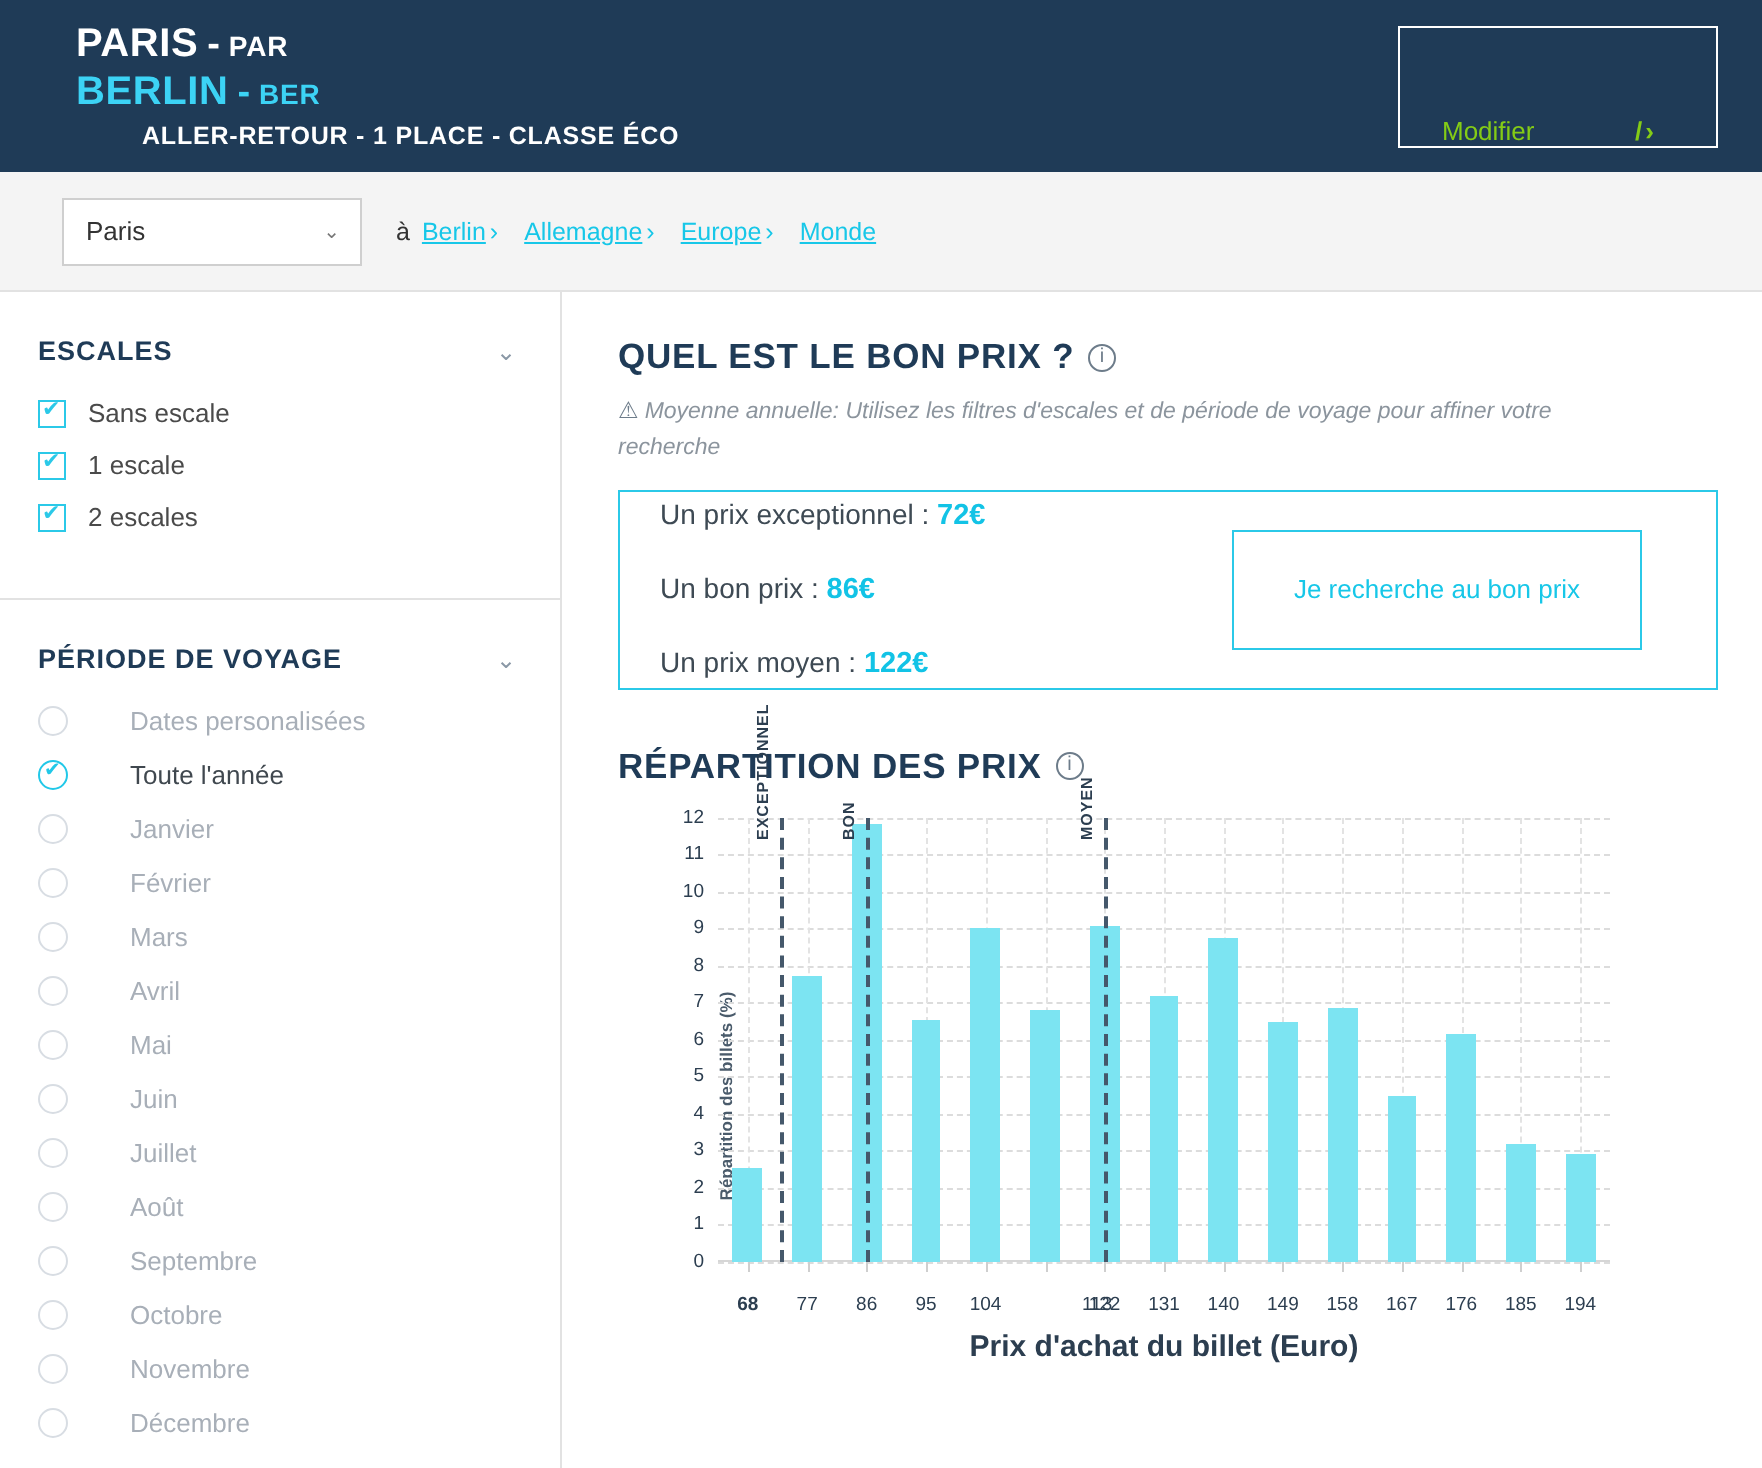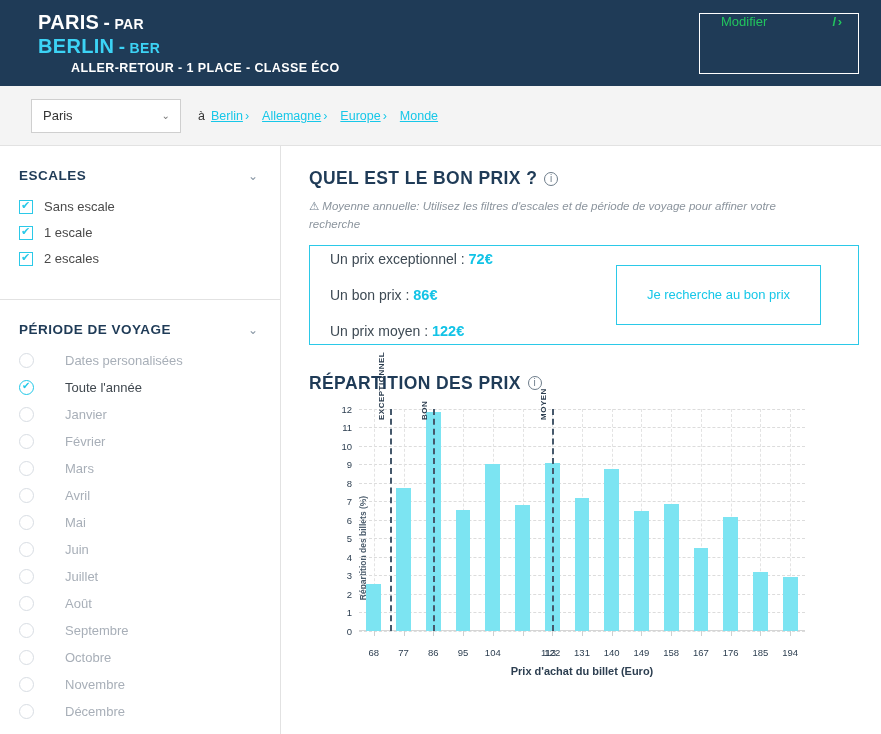--- a/index.html
+++ b/index.html
@@ -33,23 +33,23 @@
   .code.dest { color: #3cd3f5; }
   .dash { color:#ffffff; font-size:19px; font-weight:bold; }
   .dash.dest { color:#3cd3f5; }
   .route-sub {
     font-size: 12.5px; font-weight: bold; color: #ffffff;
     letter-spacing: .4px; margin-top: 6px; margin-left: 33px;
   }
   .modifier-btn {
     width: 160px; height: 61px;
     border: 1px solid #ffffff; background: transparent;
-    color: #22c55e; font-size: 13px;
-    display: flex; align-items: flex-start; justify-content: space-between;
-    padding: 0 17px 0 21px; cursor: pointer;
+    color: #84cc16; font-size: 13px;
+    display: flex; align-items: flex-end; justify-content: space-between;
+    padding: 0 32px 0 21px; cursor: pointer;
     font-family: "Liberation Sans", sans-serif;
   }
   .modifier-btn .chev { font-size: 13px; font-weight: bold; letter-spacing:-1px;}
 
   
   .crumbbar {
     height: 60px; background: #f4f4f4;
     border-bottom: 1px solid #e2e2e2;
     display: flex; align-items: center; padding-left: 31px;
   }
@@ -182,21 +182,21 @@
   }
   .xtick {
     position: absolute; top: 100%; margin-top: 16px;
     font-size: 9.5px; color:#2c3e50; transform: translateX(-50%); white-space:nowrap;
   }
   .xtickmark {
     position:absolute; top:100%; height:5px; width:0; border-left:1px solid #cfcfcf;
   }
   .xlabel {
     position: absolute; left: 48px; width: 446px; top: 262px;
-    text-align: center; font-size: 11px; font-weight: bold; color:#2c3e50;
+    text-align: center; font-size: 15px; font-weight: bold; color:#2c3e50;
   }
 </style>
 </head>
 <body>
 
 <div class="page">
 
   <div class="header">
     <div class="route">
       <div class="route-line1">
@@ -387,21 +387,21 @@
               <div class="gridline" style="top: 55.5px;"></div>
               <div class="ytick" style="top: 55.5px;">9</div>
               <div class="gridline" style="top: 37px;"></div>
               <div class="ytick" style="top: 37px;">10</div>
               <div class="gridline" style="top: 18.5px;"></div>
               <div class="ytick" style="top: 18.5px;">11</div>
               <div class="gridline" style="top: 0px;"></div>
               <div class="ytick" style="top: 0px;">12</div>
               <div class="vgrid" style="left: 14.8667px;"></div>
               <div class="xtickmark" style="left: 14.8667px;"></div>
-              <div class="xtick" style="left: 14.8667px;">68</div>
+              <div class="xtick" style="left: 14.8667px; font-weight: bold;">68</div>
               <div class="bar" title="68 € : 2.5%" style="left: 7.43333px; width: 14.8667px; height: 46.25px; background: rgb(124, 228, 242);"></div>
               <div class="vgrid" style="left: 44.6px;"></div>
               <div class="xtickmark" style="left: 44.6px;"></div>
               <div class="xtick" style="left: 44.6px;">77</div>
               <div class="bar" title="77 € : 7.7%" style="left: 37.1667px; width: 14.8667px; height: 142.45px; background: rgb(124, 228, 242);"></div>
               <div class="vgrid" style="left: 74.3333px;"></div>
               <div class="xtickmark" style="left: 74.3333px;"></div>
               <div class="xtick" style="left: 74.3333px;">86</div>
               <div class="bar" title="86 € : 11.8%" style="left: 66.9px; width: 14.8667px; height: 218.3px; background: rgb(124, 228, 242);"></div>
               <div class="vgrid" style="left: 104.067px;"></div>

